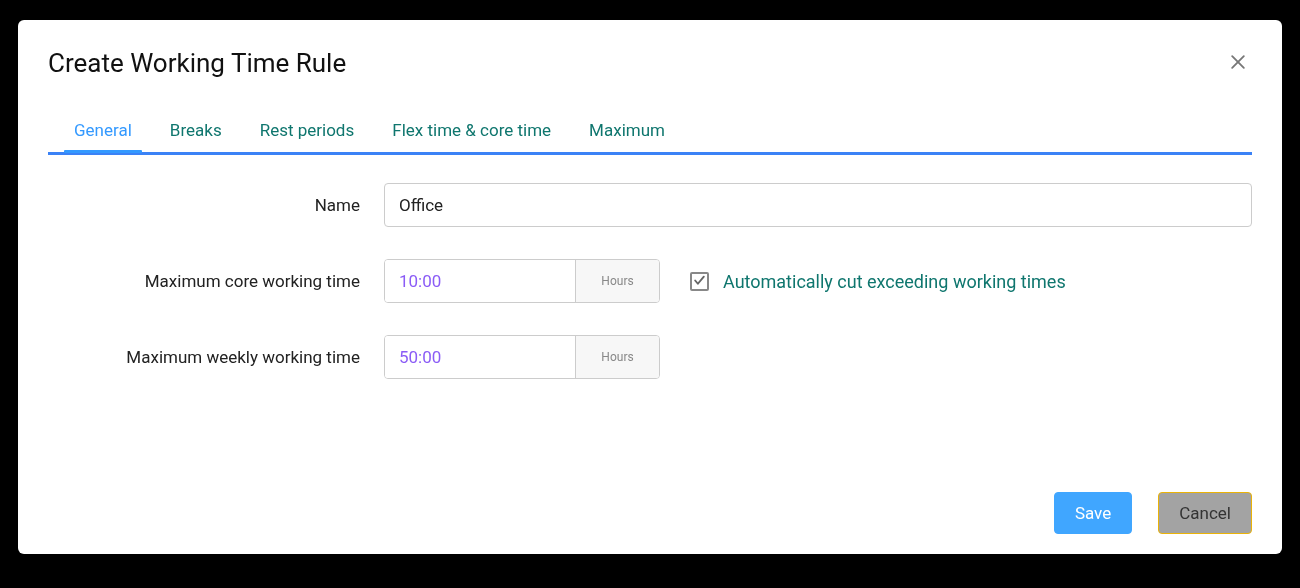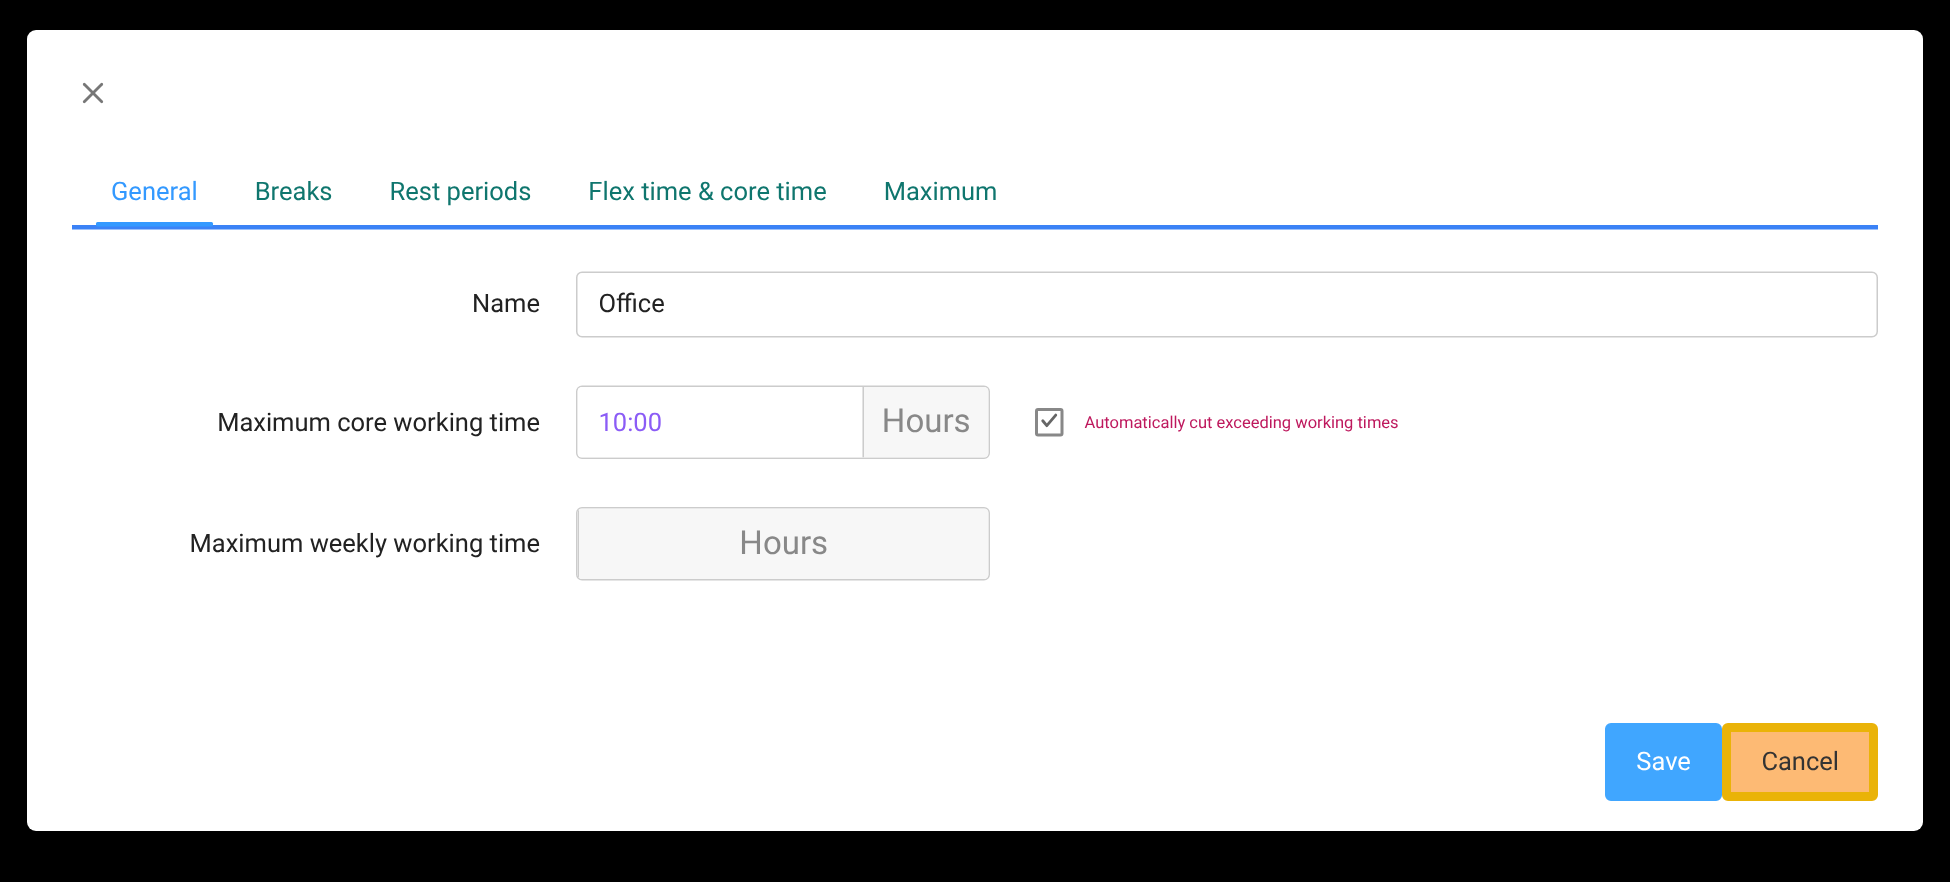--- a/index.html
+++ b/index.html
@@ -121,21 +121,21 @@
       font-size: 17px;
       width: 190px;
       font-family: inherit;
       color: #8b5cf6;
       outline: none;
     }
     .time-group .unit {
       background: #f7f7f7;
       border-left: 1px solid #ccc;
       padding: 11px 0;
-      font-size: 22px;
+      font-size: 12px;
       color: #888;
       display: flex;
       align-items: center;
       justify-content: center;
       flex: 1;
     }
     .checkbox-group {
       display: flex;
       align-items: center;
       margin-left: 30px;
@@ -149,52 +149,54 @@
       display: flex;
       align-items: center;
       justify-content: center;
       margin-right: 14px;
     }
     .checkbox-box svg {
       width: 13px;
       height: 13px;
     }
     .checkbox-label {
-      font-size: 11px;
-      color: #be185d;
+      font-size: 18px;
+      color: #0f766e;
     }
     .footer {
       display: flex;
       justify-content: flex-end;
       padding-top: 10px;
     }
     .btn {
       padding: 10px 20px;
       font-size: 17px;
       border-radius: 4px;
       cursor: pointer;
       font-family: inherit;
     }
     .btn-primary {
       background: #40a6ff;
       border: 1px solid #40a6ff;
       color: #fff;
     }
     .btn-secondary {
-      background: #fdba74;
-      border: 6px solid #eab308;
+      background: #a3a3a3;
+      border: 1px solid #eab308;
       color: #333;
+      margin-left: 26px;
     }
   </style>
 </head>
 <body>
 
 <div class="modal">
 
   <div class="modal-header">
+    <h1 class="modal-title">Create Working Time Rule</h1>
     <button class="close-btn">
       <span>
         <svg viewBox="0 0 24 24" fill="none" stroke="currentColor" stroke-width="2.2" stroke-linecap="round">
           <line x1="5" y1="5" x2="19" y2="19"></line>
           <line x1="19" y1="5" x2="5" y2="19"></line>
         </svg>
       </span>
     </button>
   </div>
 
@@ -232,20 +234,21 @@
           </span>
           <span class="checkbox-label">Automatically cut exceeding working times</span>
         </label>
       </div>
     </div>
 
     <div class="form-row">
       <div class="label-col">Maximum weekly working time</div>
       <div class="input-col">
         <div class="time-group">
+          <input type="text" value="50:00" style="">
           <div class="unit">Hours</div>
         </div>
       </div>
     </div>
 
   </div>
 
   <div class="footer">
     <button class="btn btn-primary">Save</button>
     <button class="btn btn-secondary">Cancel</button>

